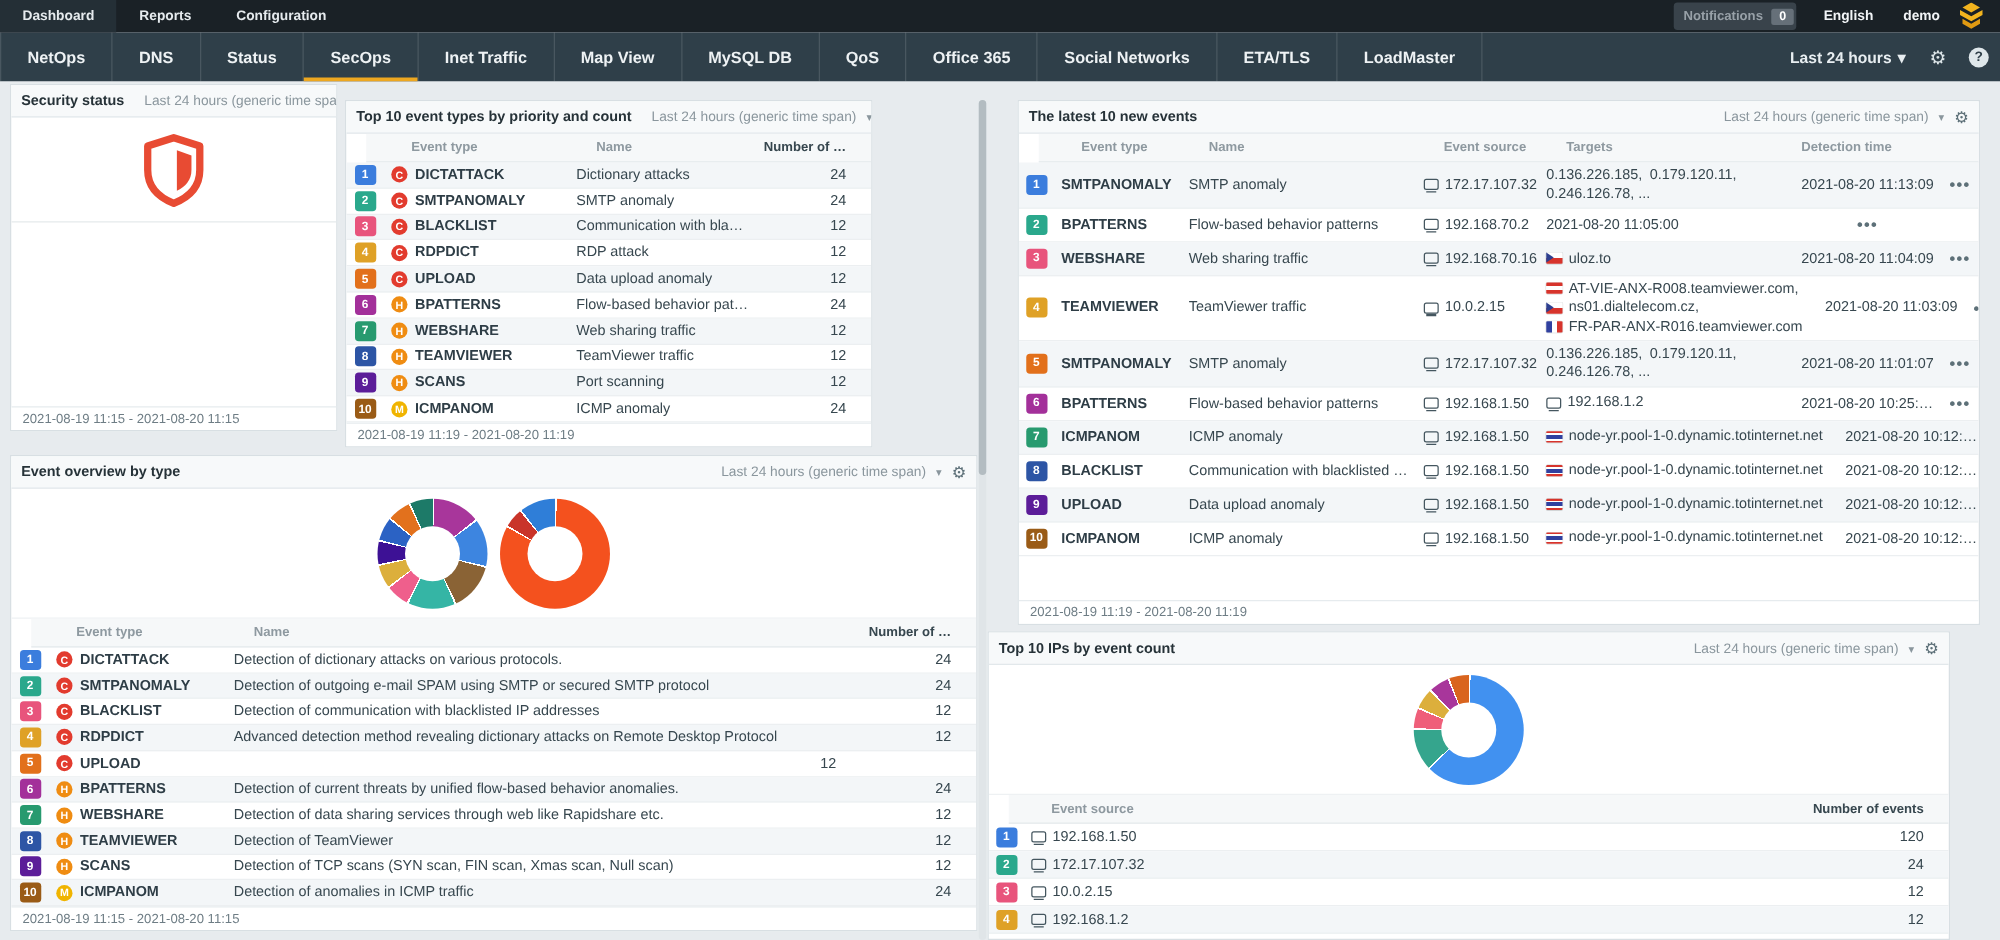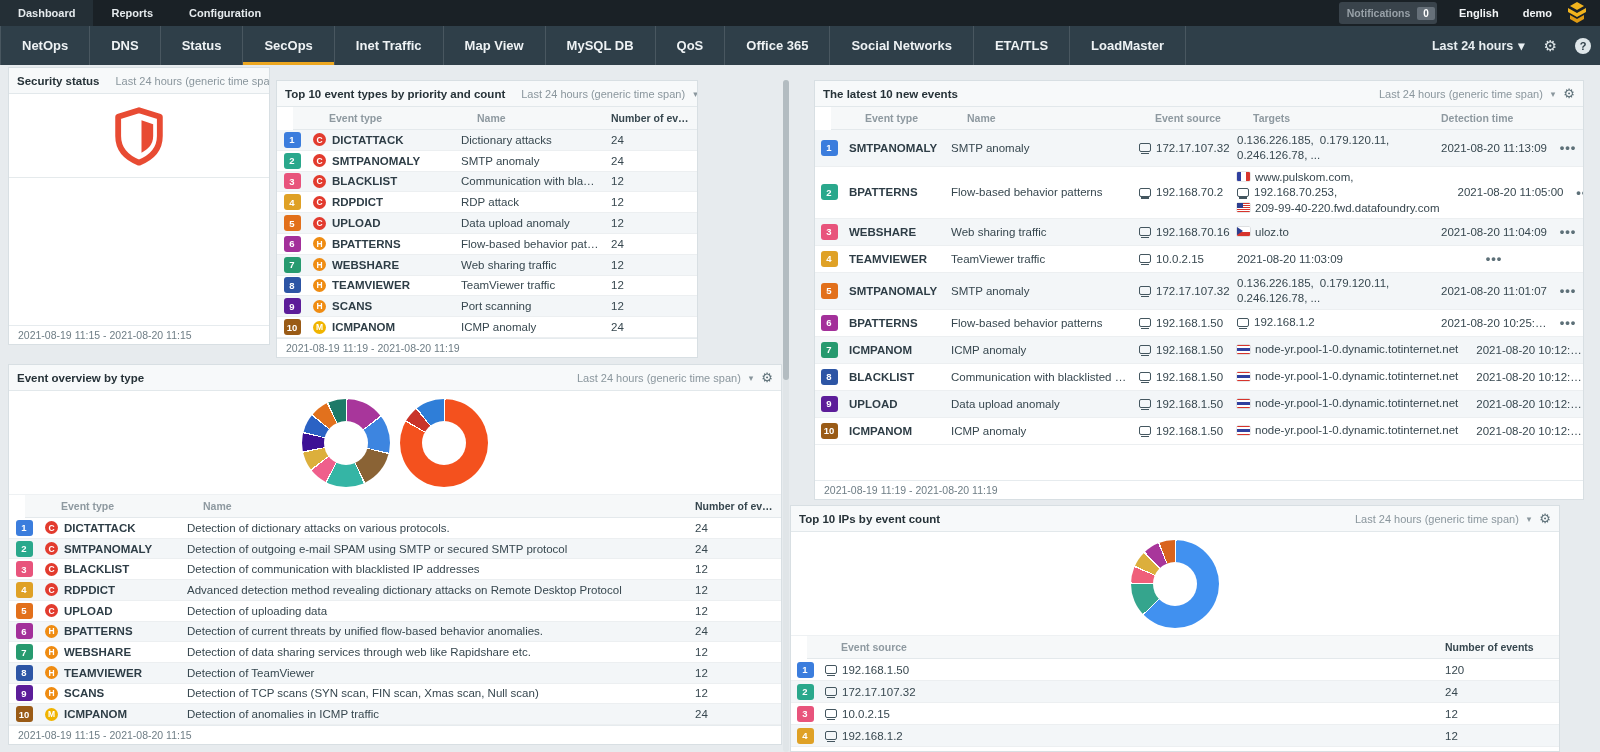--- a/index.html
+++ b/index.html
@@ -53,21 +53,21 @@
   .pbody { flex:1; overflow:hidden; display:flex; flex-direction:column; }
 
   
   .thead { flex:none; display:grid; align-items:center; background:#f6f8f9;
     border-bottom:1px solid #e4e9ec; color:#8e99a0; font-size:10.5px; font-weight:bold;
     padding:2px 0;margin-left:16px; }
   .trow { display:grid; align-items:center; border-bottom:1px solid #eceff1;
     font-size:11.5px; cursor:pointer; }
   .trow:nth-child(even) { background:#f3f6f8; }
   .cell { padding:3px 6px; overflow:hidden; white-space:nowrap; text-overflow:ellipsis; }
-  .num { text-align:left; padding-right:6px; color:#37474f; }
+  .num { text-align:right; padding-right:20px; color:#37474f; }
   .etype { font-weight:bold; color:#2e3d46; display:flex; align-items:center; gap:6px; }
 
   .rk { width:17px; height:16px; border-radius:3px; color:#fff; font-size:9.5px;
     font-weight:bold; display:flex; align-items:center; justify-content:center;
     margin:0 auto; }
   .k1{background:#3b7ddd}.k2{background:#2aa88c}.k3{background:#e8547c}
   .k4{background:#dfa126}.k5{background:#e2701b}.k6{background:#a3309a}
   .k7{background:#279a6f}.k8{background:#2d55a5}.k9{background:#5c1d99}
   .k10{background:#9a5b16}
 
@@ -360,34 +360,20 @@
       <div class="trow">
         <span class="rk k2">2</span>
         <span class="cell etype">
             <span>BPATTERNS</span>
           </span>
         <span class="cell">Flow-based behavior patterns</span>
         <span class="srccell">
             <i class="mic"></i>
             <span>192.168.70.2</span>
           </span>
-        <span class="targets">
-          <span class="tfrag">
-              <i class="flg fr"></i>
-              <span>www.pulskom.com,</span>
-            </span>
-          <span class="tfrag">
-              <i class="mic"></i>
-              <span>192.168.70.253,</span>
-            </span>
-          <span class="tfrag">
-              <i class="flg us"></i>
-              <span>209-99-40-220.fwd.datafoundry.com</span>
-            </span>
-        </span>
         <span class="cell">2021-08-20 11:05:00</span>
         <span class="dots">•••</span>
       </div>
 
       <div class="trow">
         <span class="rk k3">3</span>
         <span class="cell etype">
             <span>WEBSHARE</span>
           </span>
         <span class="cell">Web sharing traffic</span>
@@ -408,20 +394,34 @@
       <div class="trow">
         <span class="rk k4">4</span>
         <span class="cell etype">
             <span>TEAMVIEWER</span>
           </span>
         <span class="cell">TeamViewer traffic</span>
         <span class="srccell">
             <i class="mic"></i>
             <span>10.0.2.15</span>
           </span>
+        <span class="targets">
+          <span class="tfrag">
+              <i class="flg at"></i>
+              <span>AT-VIE-ANX-R008.teamviewer.com,</span>
+            </span>
+          <span class="tfrag">
+              <i class="flg cz"></i>
+              <span>ns01.dialtelecom.cz,</span>
+            </span>
+          <span class="tfrag">
+              <i class="flg fr"></i>
+              <span>FR-PAR-ANX-R016.teamviewer.com</span>
+            </span>
+        </span>
         <span class="cell">2021-08-20 11:03:09</span>
         <span class="dots">•••</span>
       </div>
 
       <div class="trow">
         <span class="rk k5">5</span>
         <span class="cell etype">
             <span>SMTPANOMALY</span>
           </span>
         <span class="cell">SMTP anomaly</span>
@@ -605,21 +605,20 @@
           </span>
         <span class="cell">Advanced detection method revealing dictionary attacks on Remote Desktop Protocol</span>
         <span class="cell num">12</span>
       </div>
       <div class="trow">
         <span class="rk k5">5</span>
         <span class="cell etype">
             <i class="sv c">C</i>
             <span>UPLOAD</span>
           </span>
-        <span class="cell">Detection of uploading data</span>
         <span class="cell num">12</span>
       </div>
       <div class="trow">
         <span class="rk k6">6</span>
         <span class="cell etype">
             <i class="sv h">H</i>
             <span>BPATTERNS</span>
           </span>
         <span class="cell">Detection of current threats by unified flow-based behavior anomalies.</span>
         <span class="cell num">24</span>

